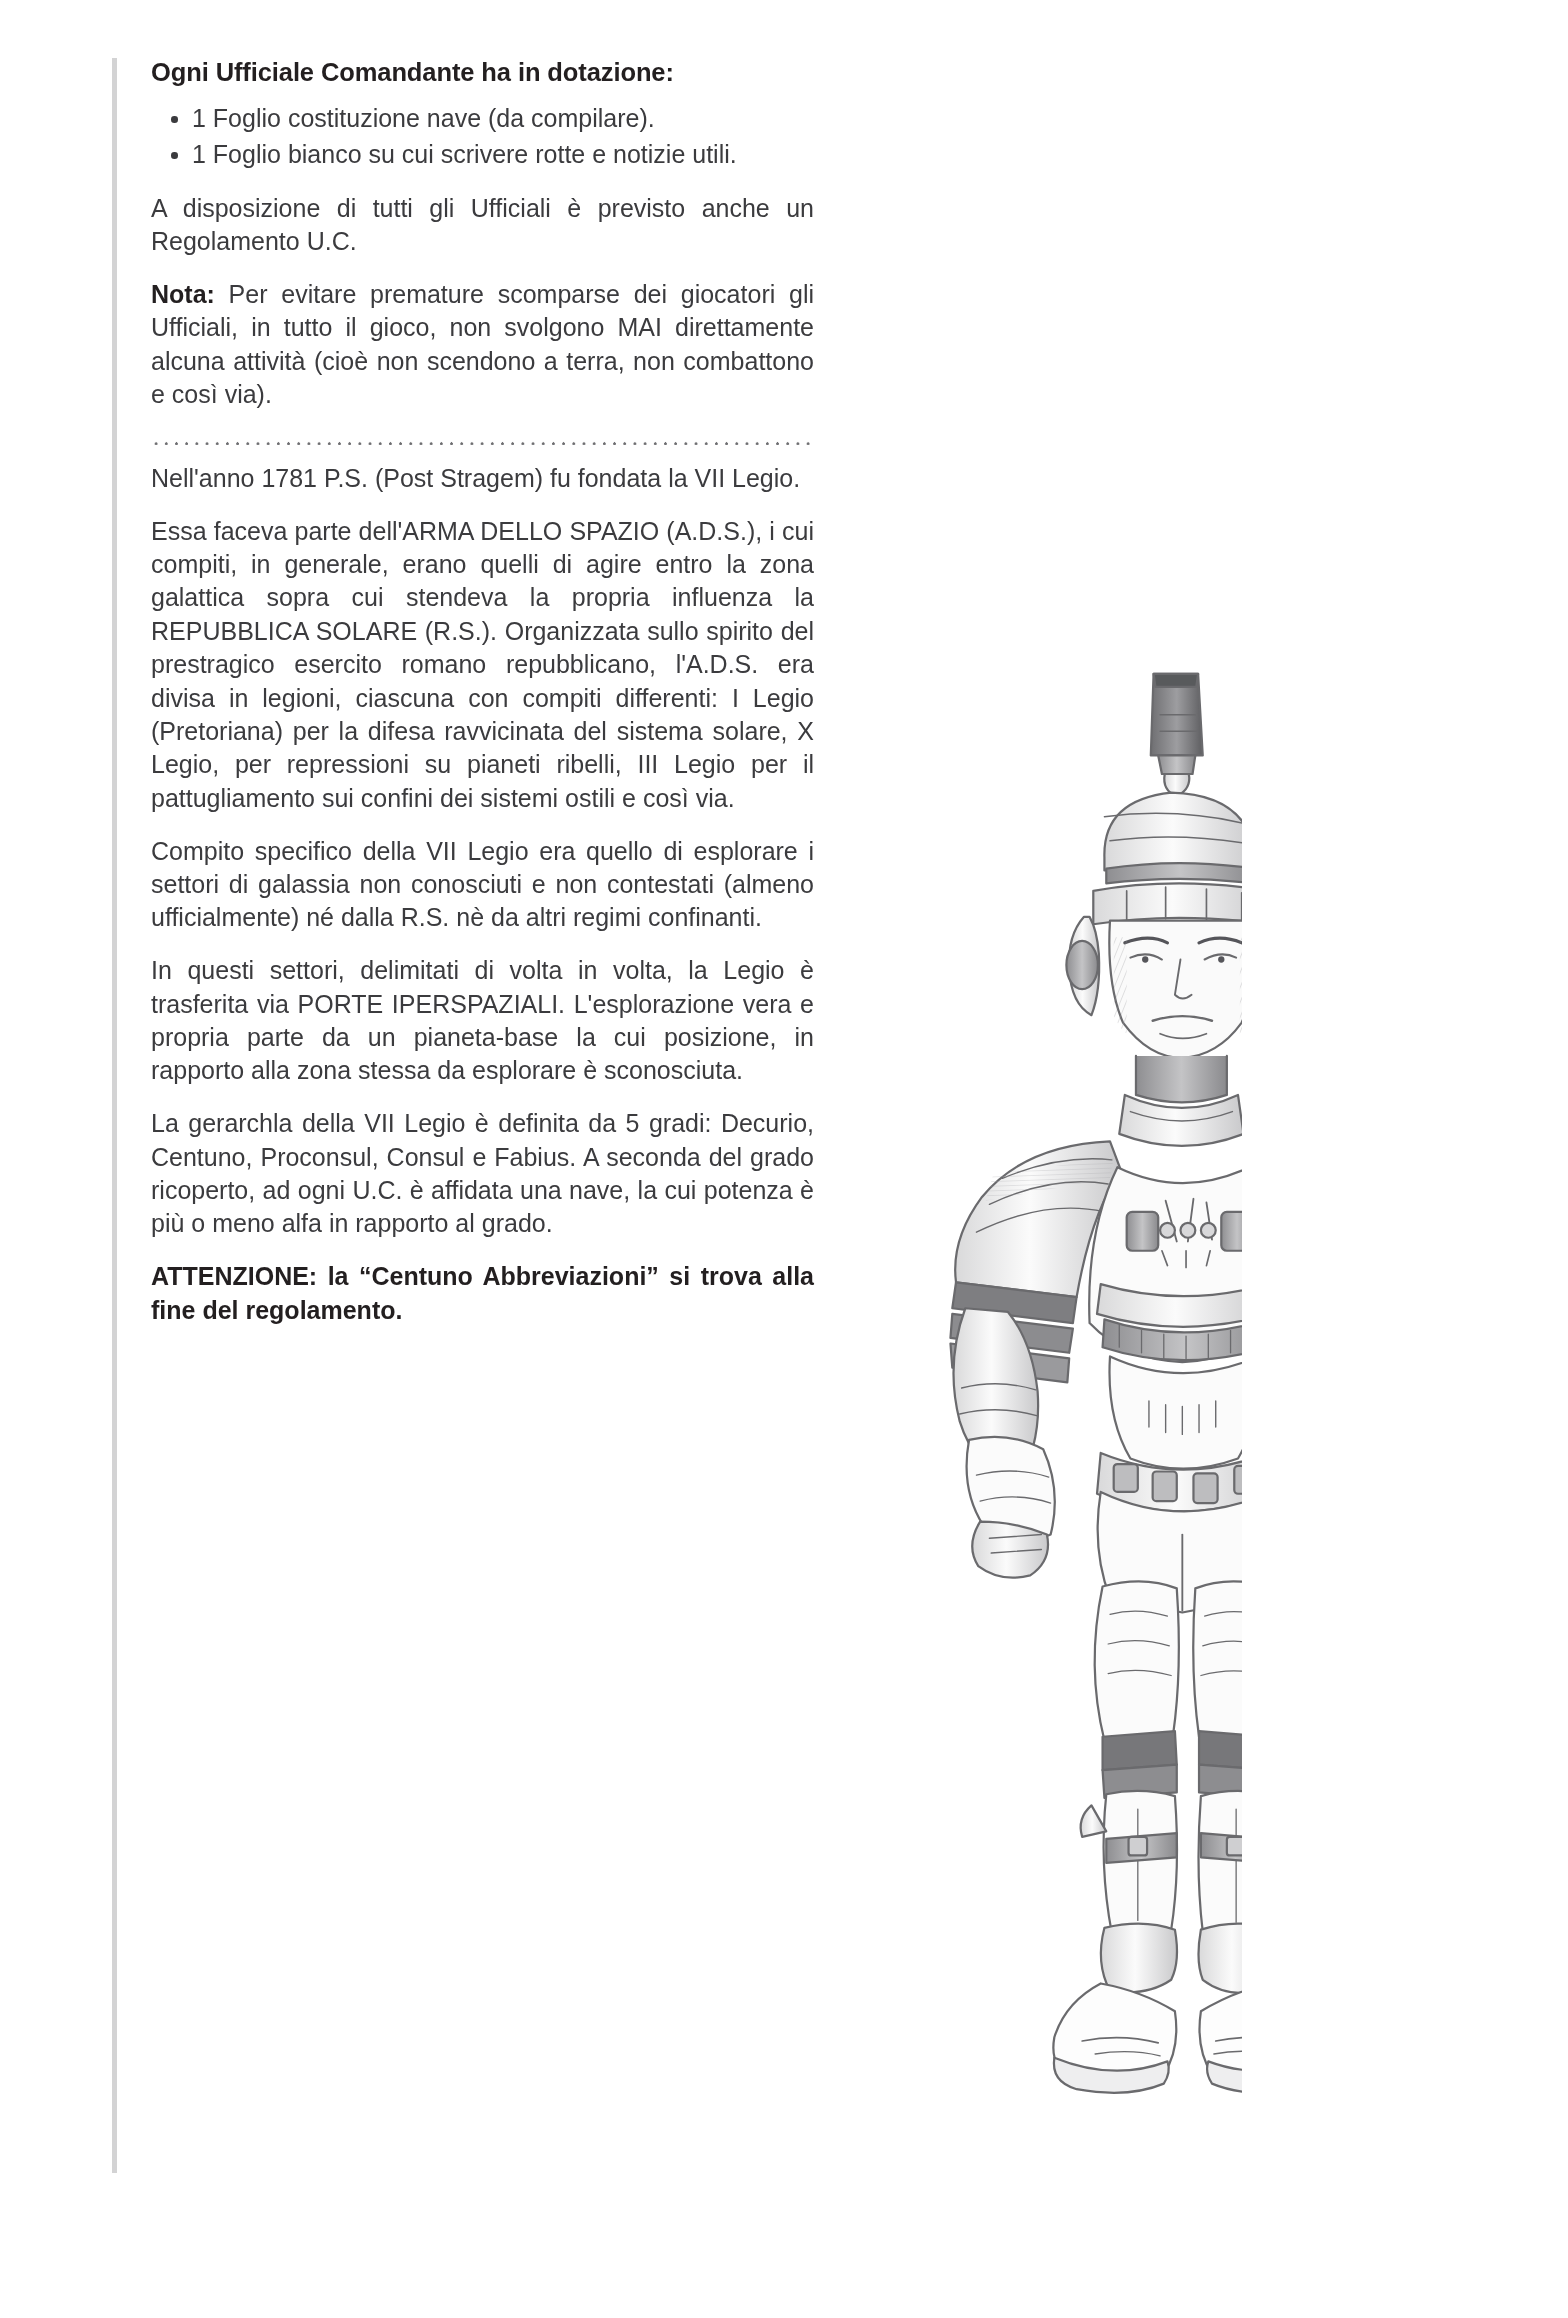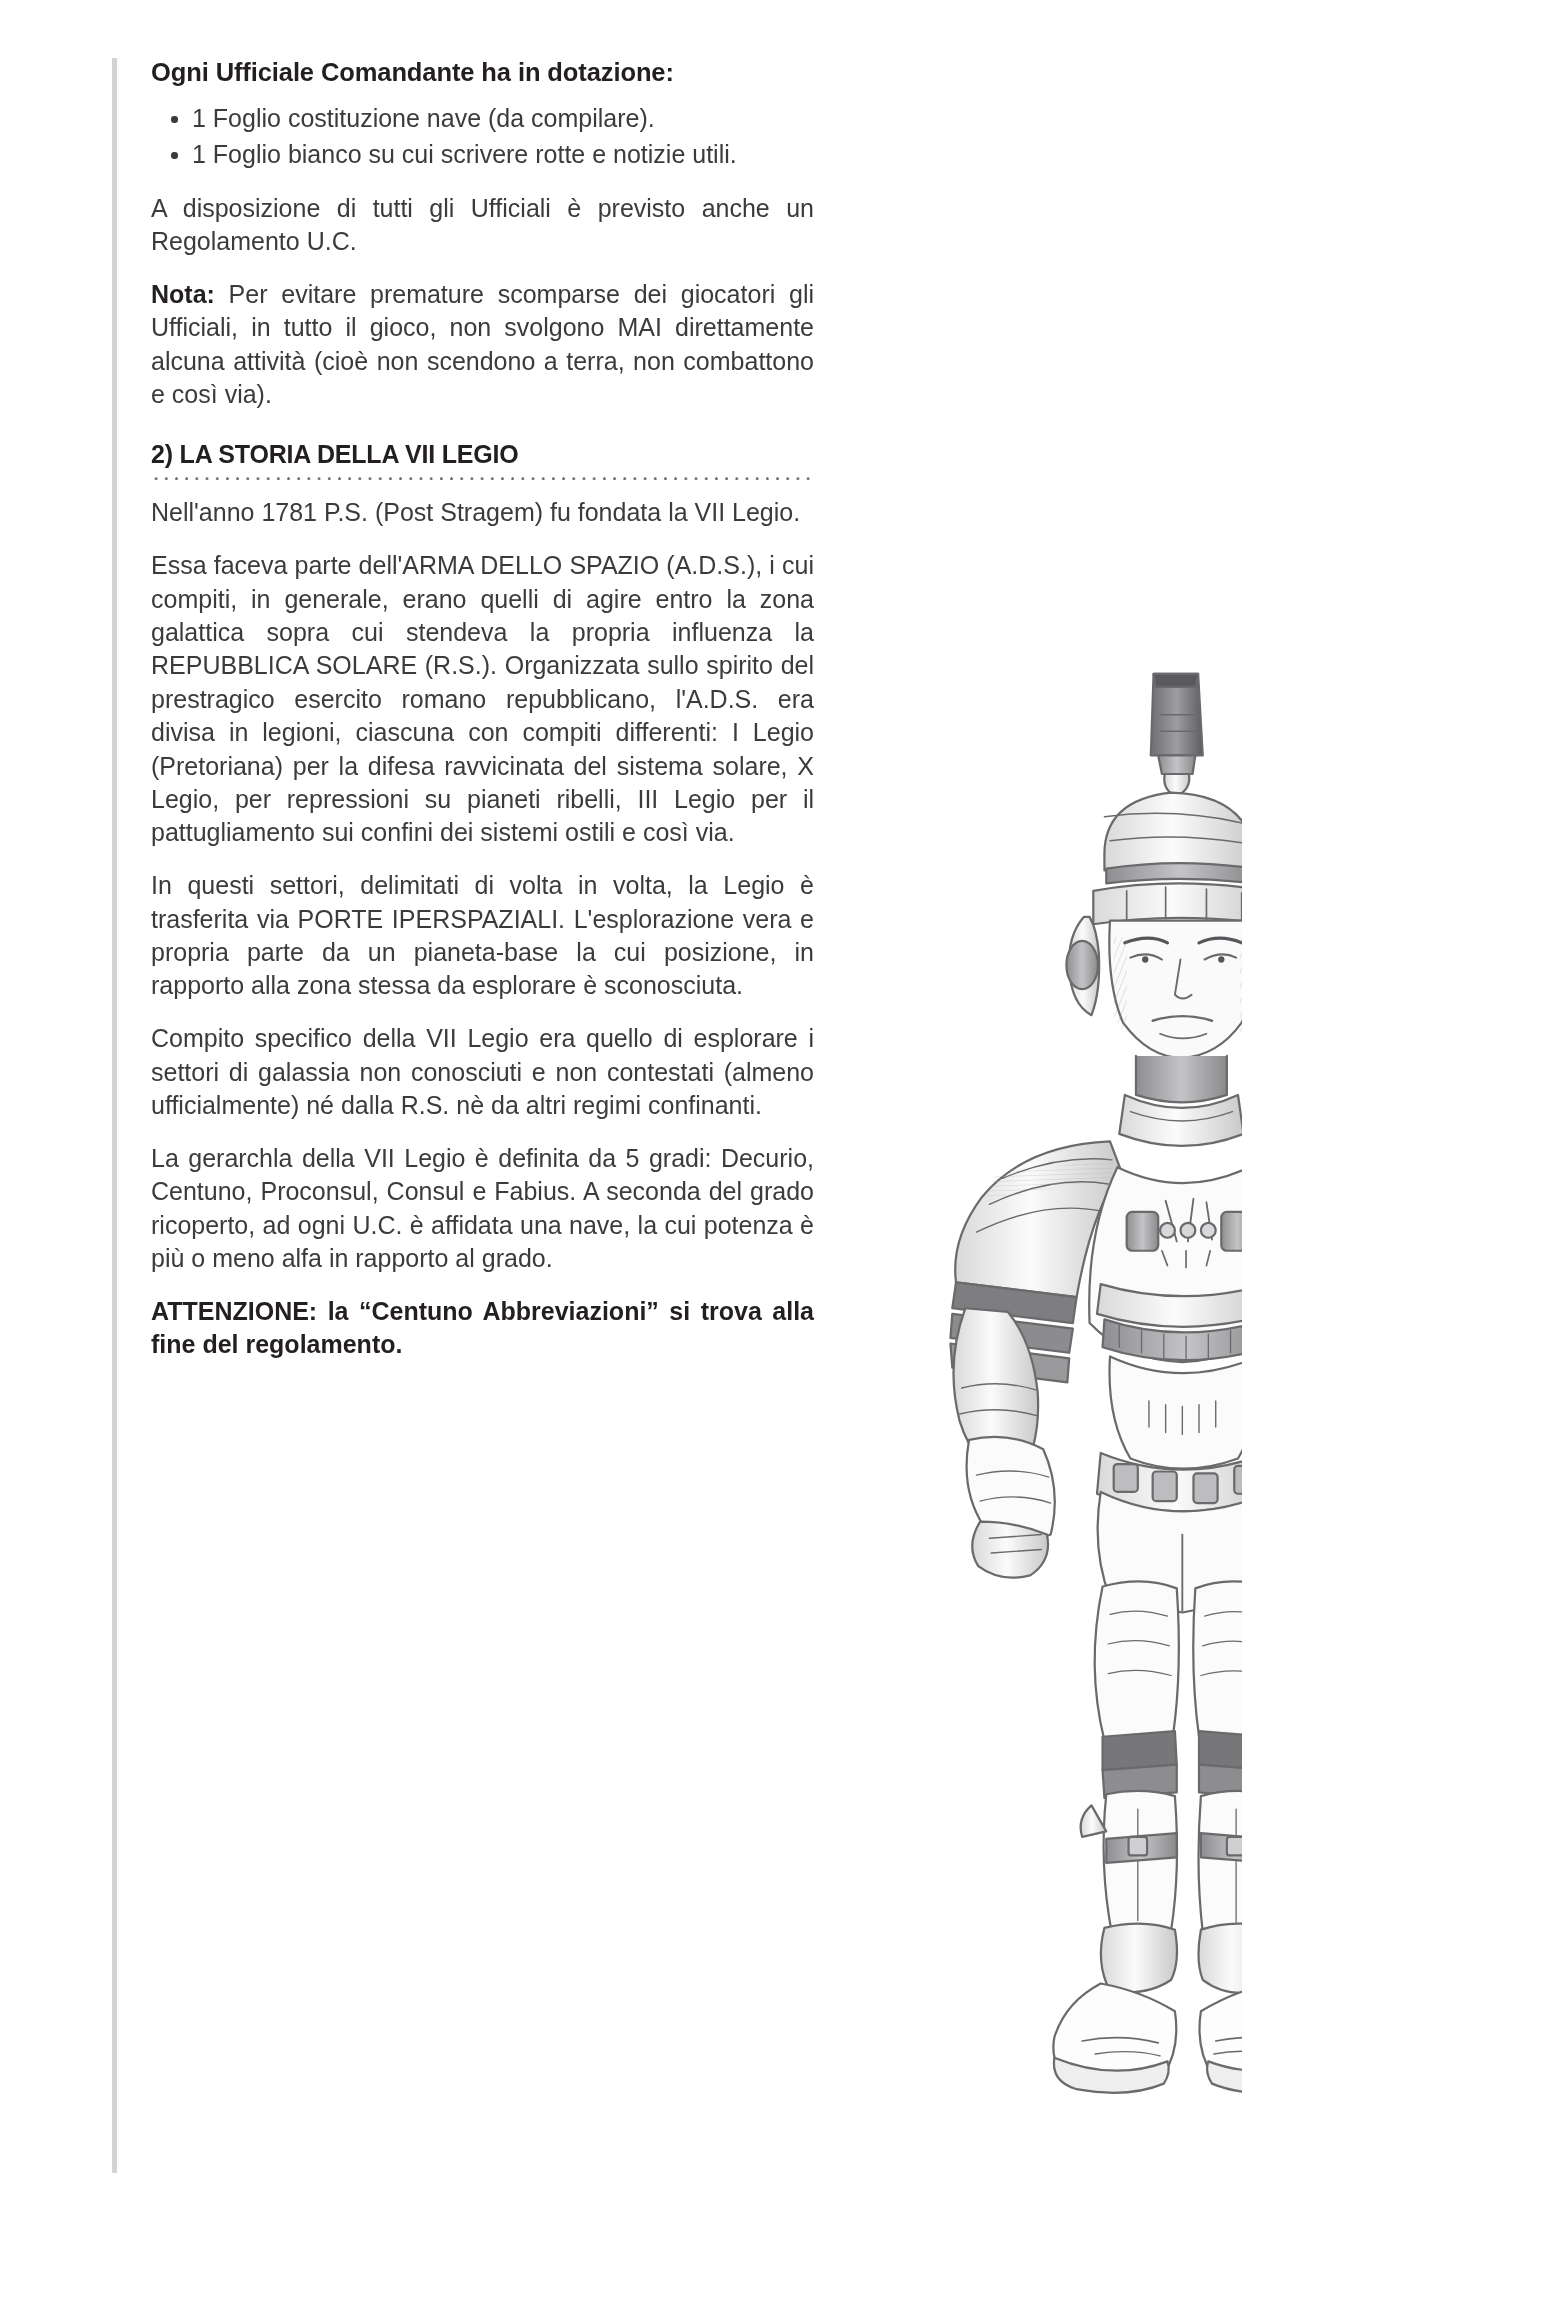--- a/index.html
+++ b/index.html
@@ -181,28 +181,27 @@
     <ul class="kit-list">
       <li>1 Foglio costituzione nave (da compilare).</li>
       <li class="nojust">1 Foglio bianco su cui scrivere rotte e notizie utili.</li>
     </ul>
 
     <p class="body">A disposizione di tutti gli Ufficiali è previsto anche un Regolamento U.C.</p>
 
     <p class="body"><b>Nota:</b><span> Per evitare premature scomparse dei giocatori gli Ufficiali, in tutto il gioco, non svolgono MAI direttamente alcuna attività (cioè non scendono a terra, non combattono e così via).</span></p>
 
     <div class="section-head">
-      <h2>2) LA STORIA DELLA VII LEGIO</h2>
       <div class="dotted-rule"></div>
     </div>
 
     <p class="body left">Nell'anno 1781 P.S. (Post Stragem) fu fondata la VII Legio.</p>
     <p class="body">Essa faceva parte dell'ARMA DELLO SPAZIO (A.D.S.), i cui compiti, in generale, erano quelli di agire entro la zona galattica sopra cui stendeva la propria influenza la REPUBBLICA SOLARE (R.S.). Organizzata sullo spirito del prestragico esercito romano repubblicano, l'A.D.S. era divisa in legioni, ciascuna con compiti differenti: I Legio (Pretoriana) per la difesa ravvicinata del sistema solare, X Legio, per repressioni su pianeti ribelli, III Legio per il pattugliamento sui confini dei sistemi ostili e così via.</p>
+    <p class="body">Compito specifico della VII Legio era quello di esplorare i settori di galassia non conosciuti e non contestati (almeno ufficialmente) né dalla R.S. nè da altri regimi confinanti.</p>
     <p class="body">In questi settori, delimitati di volta in volta, la Legio è trasferita via PORTE IPERSPAZIALI. L'esplorazione vera e propria parte da un pianeta-base la cui posizione, in rapporto alla zona stessa da esplorare è sconosciuta.</p>
-    <p class="body">Compito specifico della VII Legio era quello di esplorare i settori di galassia non conosciuti e non contestati (almeno ufficialmente) né dalla R.S. nè da altri regimi confinanti.</p>
     <p class="body">La gerarchla della VII Legio è definita da 5 gradi: Decurio, Centuno, Proconsul, Consul e Fabius. A seconda del grado ricoperto, ad ogni U.C. è affidata una nave, la cui potenza è più o meno alfa in rapporto al grado.</p>
 
     <p class="attention">ATTENZIONE: la “Centuno Abbreviazioni” si trova alla fine del regolamento.</p>
 
   </div>
 
   <div class="illustration">
     <svg viewBox="0 0 640 1600" xmlns="http://www.w3.org/2000/svg">
       <title>Ufficiale Comandante della VII Legio in armatura da combattimento spaziale</title>
       <defs>

